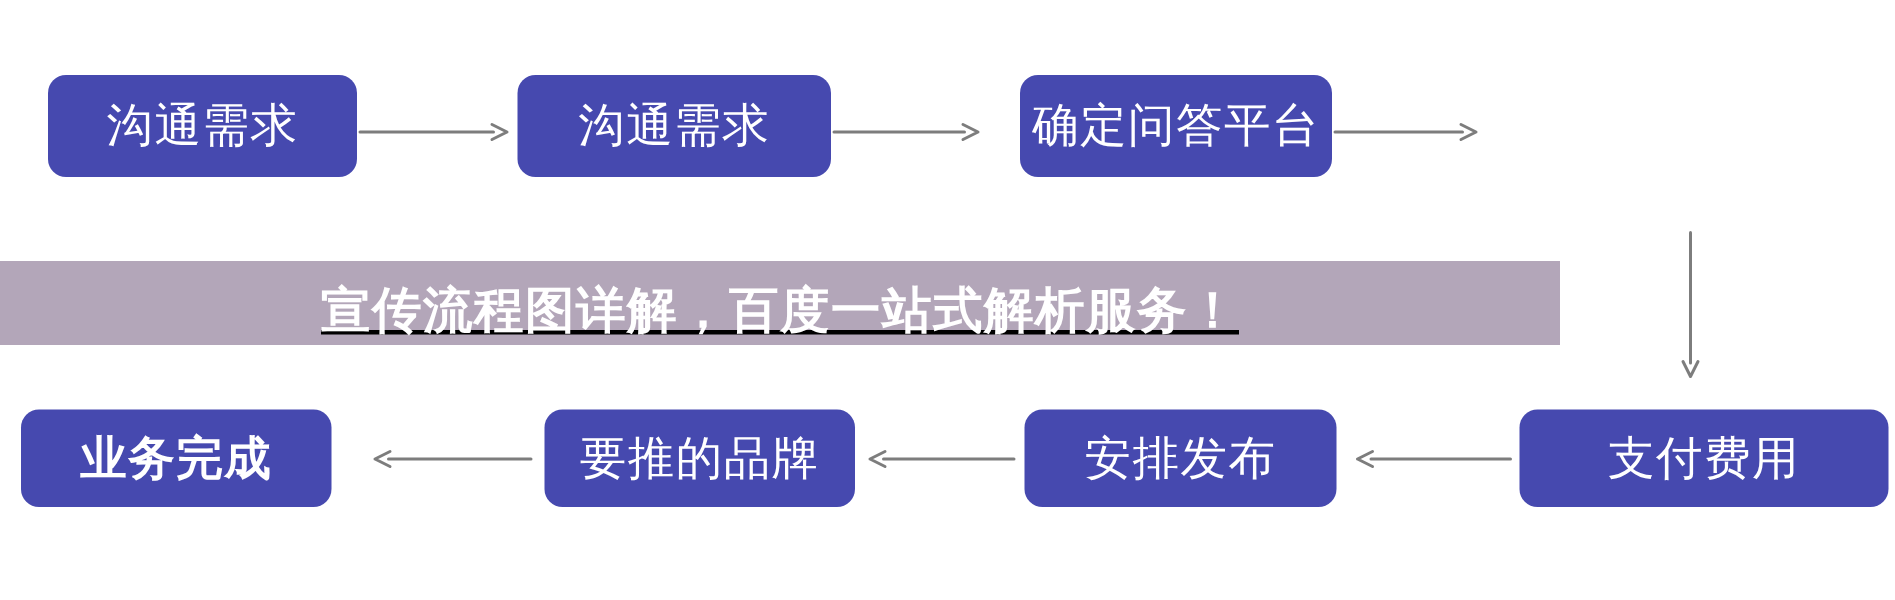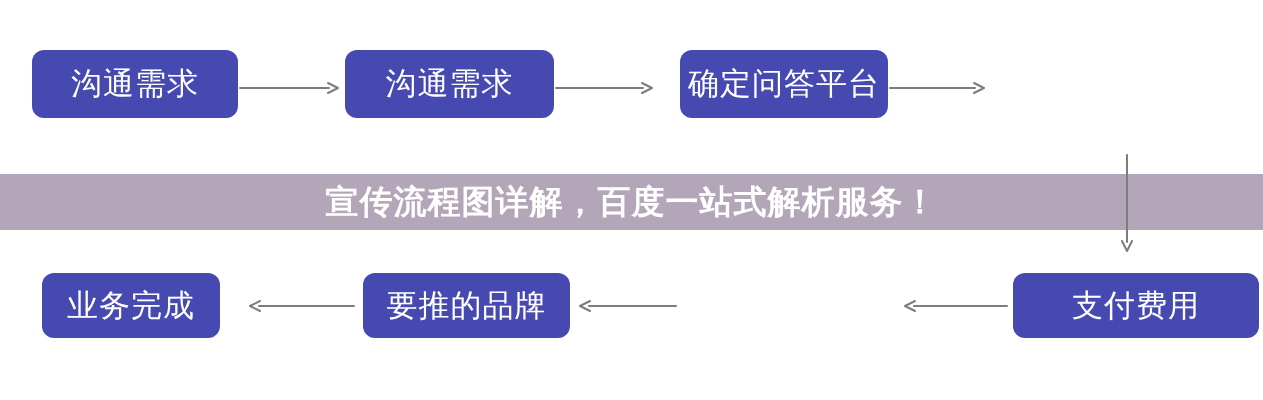--- a/index.html
+++ b/index.html
@@ -23,57 +23,59 @@
 
   
   .n1{left:32px;  top:50px; width:206px;}
   .n2{left:345px; top:50px; width:209px;}
   .n3{left:680px; top:50px; width:208px;}
   .n4{left:1012px;top:50px; width:208px;}
   
   .n5{left:1013px;width:246px;} 
   .n6{left:683px; width:208px;} 
   .n7{left:363px; width:207px;} 
-  .n8{left:42px;  width:178px;} 
+  .n8{left:14px;  width:207px;font-weight:bold;} 
 
   .arrow{position:absolute;z-index:2;overflow:visible;}
   .arrow line,.arrow polyline{
     stroke:var(--arrow-color,#7d7d7d);
     stroke-width:2;
     fill:none;
     stroke-linecap:round;
     stroke-linejoin:round;
   }
 
   .banner{
     position:absolute;
     left:0;top:174px;
-    width:1263px;height:56px;
+    width:1040px;height:56px;
     background:var(--banner-bg,#b3a6b9);
-    display:flex;align-items:center;justify-content:center;
+    display:flex;align-items:flex-end;justify-content:center;
     z-index:1;
+    text-decoration:underline;
   }
   .banner-text{
     color:var(--banner-text-color,#ffffff);
     font-size:33px;
     font-weight:bold;
     letter-spacing:1px;
     white-space:nowrap;
   }
 </style>
 </head>
 <body>
 
 <div class="stage">
 
   <div class="node n1">沟通需求</div>
   <div class="node n2">沟通需求</div>
   <div class="node n3">确定问答平台</div>
 
   <div class="node bottom n5">支付费用</div>
+  <div class="node bottom n6">安排发布</div>
   <div class="node bottom n7">要推的品牌</div>
   <div class="node bottom n8">业务完成</div>
 
   <svg class="arrow" style="left:240px;top:80px;" width="100" height="16">
     <line x1="0" y1="8" x2="89" y2="8"></line>
     <polyline points="88,3 98,8 88,13"></polyline>
   </svg>
   <svg class="arrow" style="left:556px;top:80px;" width="98" height="16">
     <line x1="0" y1="8" x2="87" y2="8"></line>
     <polyline points="86,3 96,8 86,13"></polyline>

